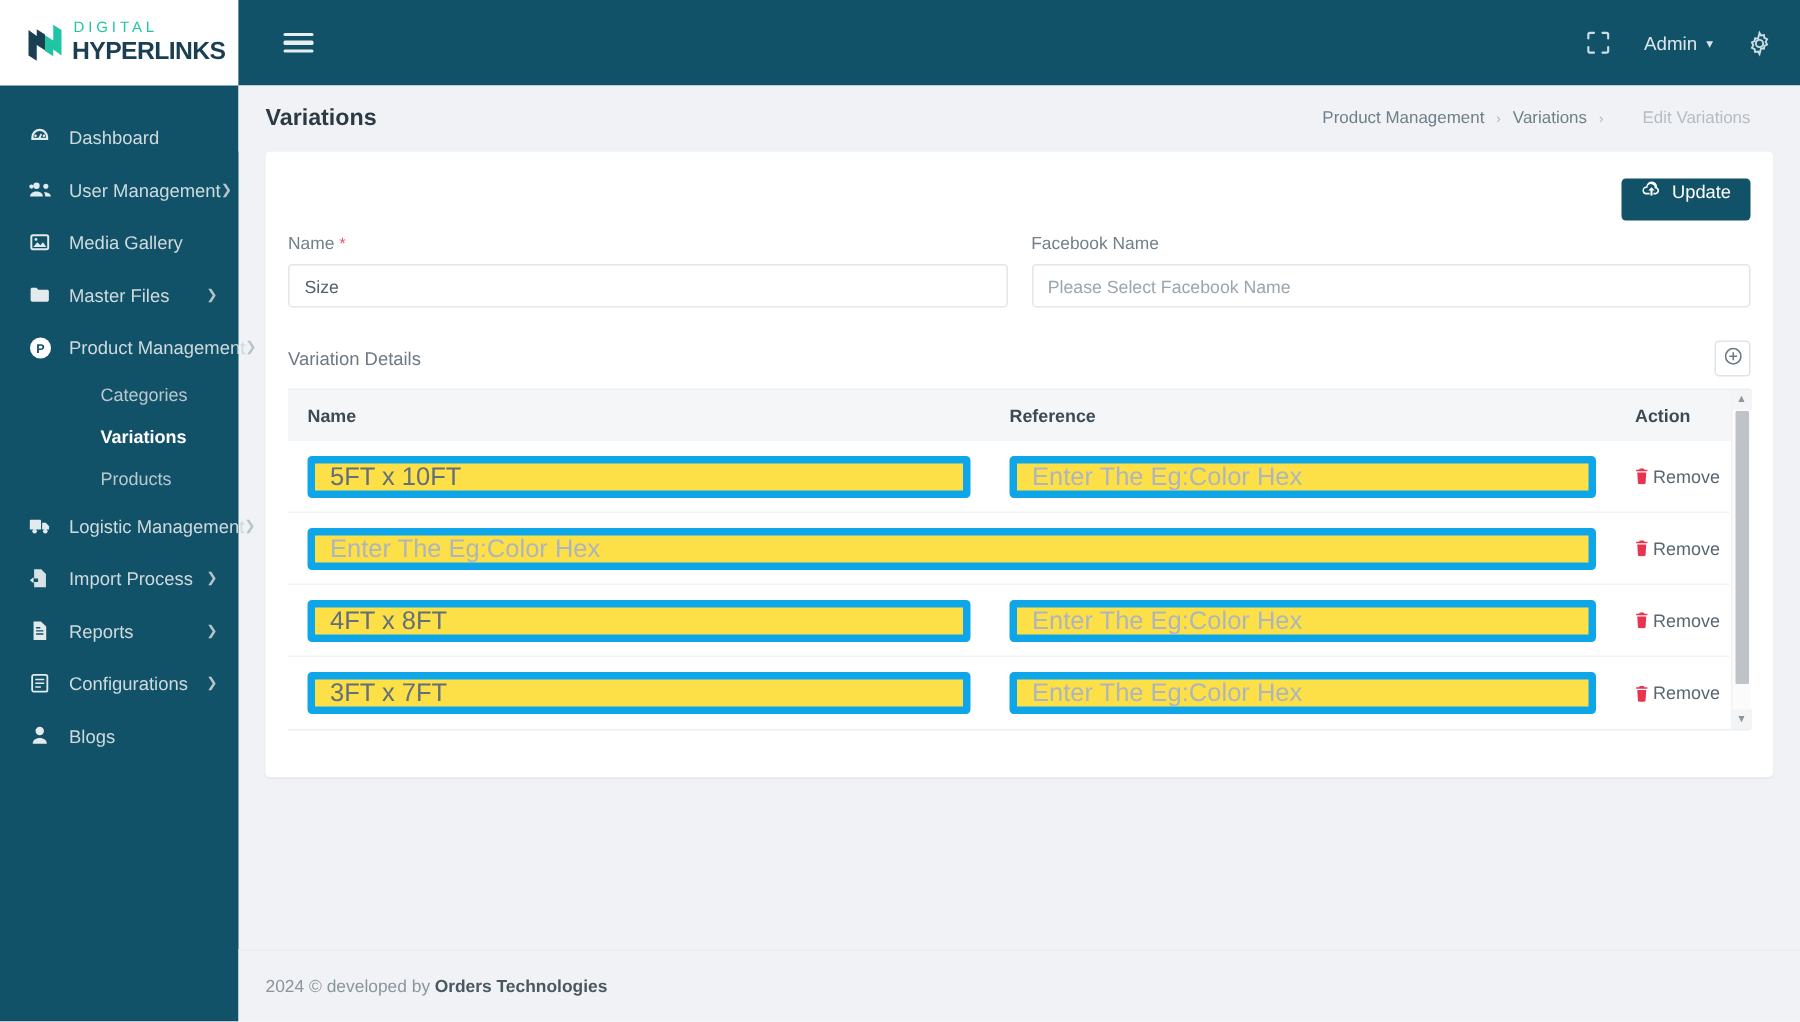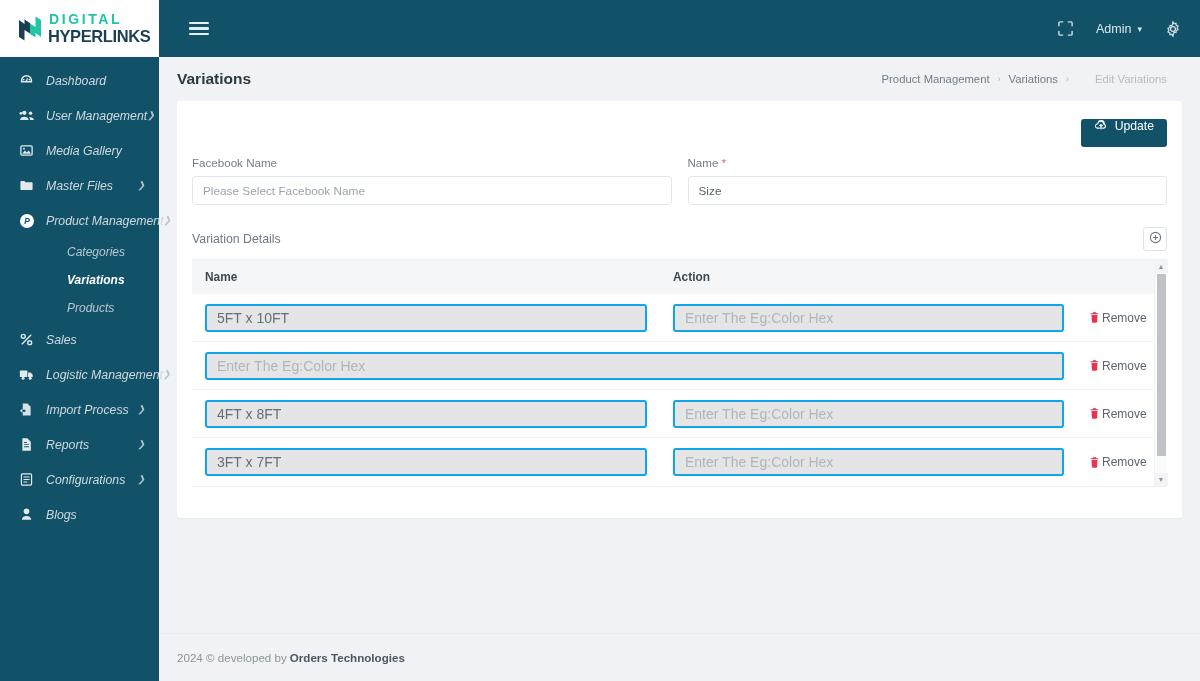--- a/index.html
+++ b/index.html
@@ -20,28 +20,28 @@
   }
   .logo-box {
     height: 57px; background: #ffffff;
     display: flex; align-items: center; padding-left: 17px;
     flex: 0 0 57px;
   }
   .logo-wrap { display: flex; align-items: center; gap: 5px; }
   .logo-mark { width: 26px; height: 27px; flex: 0 0 26px; }
   .logo-text { display: flex; flex-direction: column; line-height: 1; }
   .logo-top {
-    font-size: 14px; letter-spacing: 2.6px; font-weight: 700;
+    font-size: 10px; letter-spacing: 2.6px; font-weight: 400;
     color: #20c6a4; margin-bottom: 2px; padding-left: 1px;
   }
   .logo-bottom {
     font-size: 16.5px; font-weight: 800; color: #1b3f52;
     letter-spacing: -0.4px;
   }
-  .nav { padding-top: 6px; flex: 1; font-style: italic; }
+  .nav { padding-top: 17px; flex: 1; }
   .nav-item {
     display: flex; align-items: center;
     height: 35px; padding: 0 14px 0 17px;
     color: #cfd9de; font-size: 12.3px;
     cursor: pointer; position: relative;
   }
   .nav-item .ico {
     width: 19px; height: 19px; flex: 0 0 19px;
     margin-right: 10px; display: flex; align-items: center; justify-content: center;
     color: #e3eaee;
@@ -88,22 +88,22 @@
   .card {
     background: #ffffff; border-radius: 3px;
     padding: 18px 15px 12px 15px;
     box-shadow: 0 1px 2px rgba(0,0,0,0.04);
   }
 
   .btn-row { display: flex; justify-content: flex-end; height: 28px; }
   .btn-update {
     background: #115268; color: #fff; border: none;
     border-radius: 3px; font-size: 12.2px;
-    padding: 0 13px; height: 28px;
-    display: flex; align-items: flex-start; gap: 7px; cursor: pointer;
+    padding: 12px 13px; height: 28px;
+    display: flex; align-items: flex-end; gap: 7px; cursor: pointer;
     font-family: inherit;
   }
 
   .form-row { display: flex; gap: 16px; margin-top: 9px; }
   .fld { flex: 1; min-width: 0; }
   .fld label {
     display: block; font-size: 11.6px; color: #707f89; margin-bottom: 7px;
   }
   .fld label .req { color: #f0536a; font-size: 11px; }
   .inp {
@@ -140,23 +140,23 @@
 
   .tbl-body { position: relative; padding-right: 14px; }
   .trow {
     display: flex; align-items: center; height: 48px;
     border-bottom: 1px solid #f0f2f4;
   }
   .trow:last-child { border-bottom: none; }
   .tcell { padding: 0 13px; }
   .row-inp {
     width: 100%; height: 28px;
-    border: 2px solid #0ea5e9; border-radius: 3px;
-    padding: 0 10px; font-size: 14px; color: #61707a;
-    font-family: inherit; background: #e5e5e5; outline: none;
+    border: 5px solid #0ea5e9; border-radius: 3px;
+    padding: 0 10px; font-size: 17px; color: #61707a;
+    font-family: inherit; background: #fde047; outline: none;
   }
   .row-inp::placeholder { color: #adb6bd; }
   .remove-btn {
     display: flex; align-items: center; gap: 3px;
     color: #5a6770; font-size: 12px; cursor: pointer; background: none;
     border: none; font-family: inherit; padding: 0;
   }
   .remove-btn .trash { color: #e8344e; display: flex; }
 
   .vscroll {
@@ -267,30 +267,20 @@
       <div class="nav-sub">
         <span>Categories</span>
       </div>
       <div class="nav-sub active">
         <span>Variations</span>
       </div>
       <div class="nav-sub">
         <span>Products</span>
       </div>
 
-      <div class="nav-item">
-        <span class="ico">
-          <svg viewBox="0 0 16 16" width="15" height="15" fill="none" stroke="currentColor" stroke-width="1.5">
-              <circle cx="4.6" cy="4.6" r="2.1"></circle>
-              <circle cx="11.4" cy="11.4" r="2.1"></circle>
-              <path d="M13 3 3 13"></path>
-            </svg>
-        </span>
-        <span class="lbl">Sales</span>
-      </div>
 
 
       <div class="nav-item">
         <span class="ico">
           <svg viewBox="0 0 18 16" width="16" height="15" fill="currentColor">
               <path d="M1 4.4c0-.5.4-.9.9-.9h6.6c.5 0 .9.4.9.9v6.4H1z"></path>
               <path d="M10.2 5.8h2.8l2.4 2.6v2.4h-5.2z"></path>
               <circle cx="4.6" cy="12.2" r="1.7"></circle>
               <circle cx="12.6" cy="12.2" r="1.7"></circle>
             </svg>
@@ -398,47 +388,48 @@
                   <path d="M13.8 5.4A4.6 4.6 0 0 0 4.6 4.8 3.5 3.5 0 0 0 4 11.7h3.4v-1.5H4.4a2 2 0 0 1 .1-4l.9-.1.2-.9a3.1 3.1 0 0 1 6.1.4l.1.9 1 .1a1.9 1.9 0 0 1-.1 3.6H10.6v1.5h2.2a3.4 3.4 0 0 0 1-6.3z"></path>
                   <path d="M9 5.4 6.2 8.3h1.9v4.3h1.8V8.3h1.9z"></path>
                 </svg>
             </span>
             <span>Update</span>
           </button>
         </div>
 
         <div class="form-row">
           <div class="fld">
-            <label>Facebook Name</label>
-            <input class="inp" type="text" placeholder="Please Select Facebook Name" style="">
-          </div>
-          <div class="fld">
             <label>
               <span>Name</span>
               <span class="req">*</span>
             </label>
             <input class="inp" type="text" value="Size" style="">
+          </div>
+          <div class="fld">
+            <label>Facebook Name</label>
+            <input class="inp" type="text" placeholder="Please Select Facebook Name" style="">
           </div>
         </div>
 
         <div class="sec-head">
           <span class="sec-title">Variation Details</span>
           <button class="add-btn">
             <span>
               <svg viewBox="0 0 16 16" width="13" height="13" fill="none" stroke="currentColor" stroke-width="1.3">
                   <circle cx="8" cy="8" r="6.3"></circle>
                   <path d="M8 4.8v6.4M4.8 8h6.4"></path>
                 </svg>
             </span>
           </button>
         </div>
 
         <div class="table-wrap">
           <div class="tbl-head">
             <div class="th col-name">Name</div>
+            <div class="th col-ref">Reference</div>
             <div class="th col-act">Action</div>
           </div>
 
           <div class="tbl-body">
 
             <div class="trow">
               <div class="tcell col-name">
                 <input class="row-inp" type="text" value="5FT x 10FT" style="">
               </div>
               <div class="tcell col-ref">

